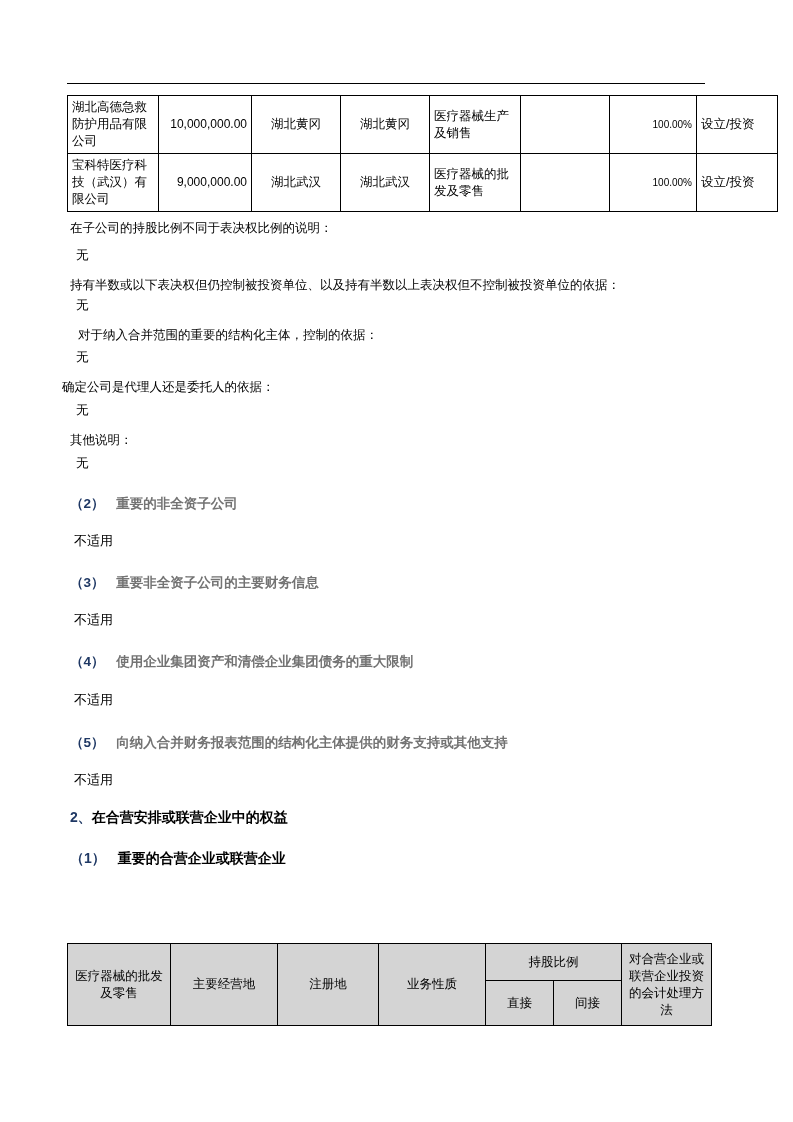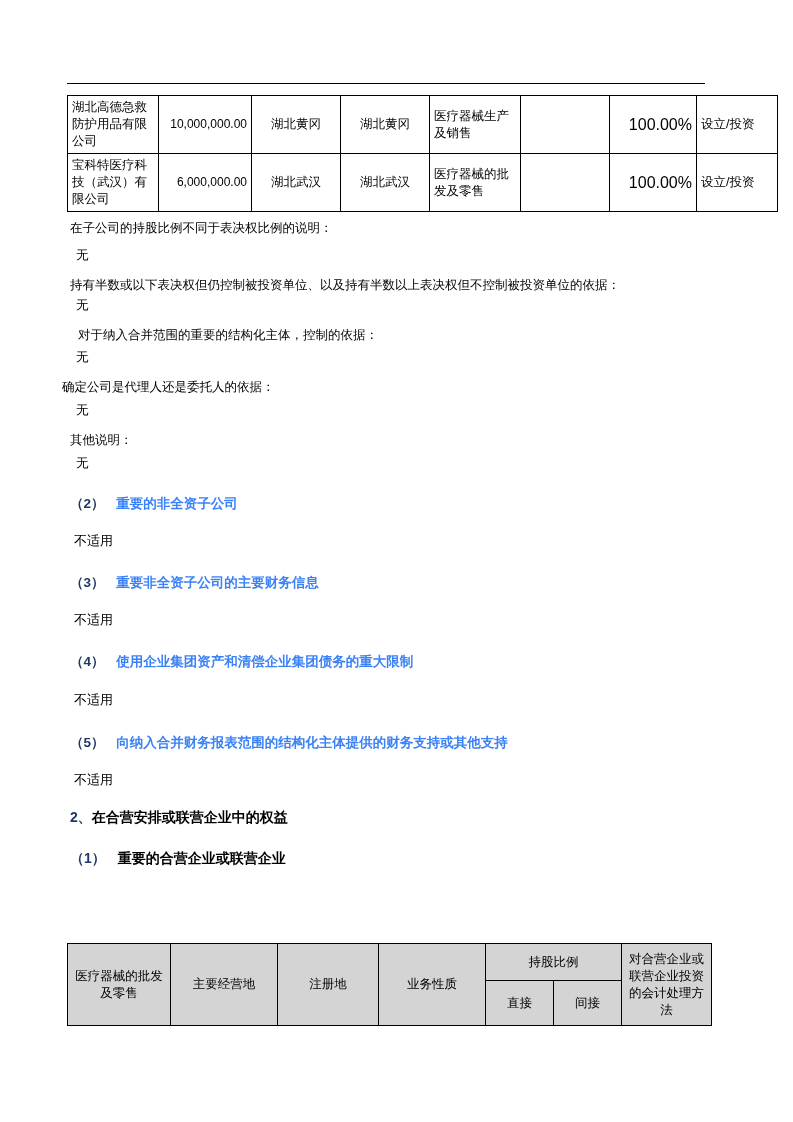--- a/index.html
+++ b/index.html
@@ -62,21 +62,21 @@
     top: 95px;
     width: 638px;
   }
   .tbl-subsidiaries td { height: 44px; }
   .c-name    { width: 82px; text-align: left; }
   .c-amount  { width: 84px; text-align: right; font-size: 12px; }
   .c-place   { width: 80px; text-align: center; }
   .c-reg     { width: 80px; text-align: center; }
   .c-biz     { width: 82px; text-align: left; }
   .c-blank   { width: 80px; }
-  .c-pct     { width: 78px; text-align: right; font-size: 16px; }
+  .c-pct     { width: 78px; text-align: right; font-size: 10px; }
   .c-origin  { width: 72px; text-align: left; }
 
   
   .tbl-jv {
     position: absolute;
     left: 67px;
     top: 943px;
     width: 645px;
   }
   .tbl-jv td {
@@ -106,21 +106,21 @@
   .heading {
     position: absolute;
     font-size: 13.5px;
     font-weight: bold;
     line-height: 18px;
     white-space: nowrap;
   }
   .heading .num {
     color: #1f3864;
   }
-  .heading .htext { color: #3b82f6; }
+  .heading .htext { color: #737373; }
 
   .heading2 {
     position: absolute;
     font-size: 14px;
     font-weight: bold;
     line-height: 19px;
     white-space: nowrap;
   }
   .heading2 .num { color: #1f3864; }
 
@@ -145,21 +145,21 @@
         <td class="c-amount">10,000,000.00</td>
         <td class="c-place">湖北黄冈</td>
         <td class="c-reg">湖北黄冈</td>
         <td class="c-biz">医疗器械生产及销售</td>
         <td class="c-blank"></td>
         <td class="c-pct">100.00%</td>
         <td class="c-origin">设立/投资</td>
       </tr>
       <tr>
         <td class="c-name">宝科特医疗科技（武汉）有限公司</td>
-        <td class="c-amount">6,000,000.00</td>
+        <td class="c-amount">9,000,000.00</td>
         <td class="c-place">湖北武汉</td>
         <td class="c-reg">湖北武汉</td>
         <td class="c-biz">医疗器械的批发及零售</td>
         <td class="c-blank"></td>
         <td class="c-pct">100.00%</td>
         <td class="c-origin">设立/投资</td>
       </tr>
     </tbody>
   </table>
 

